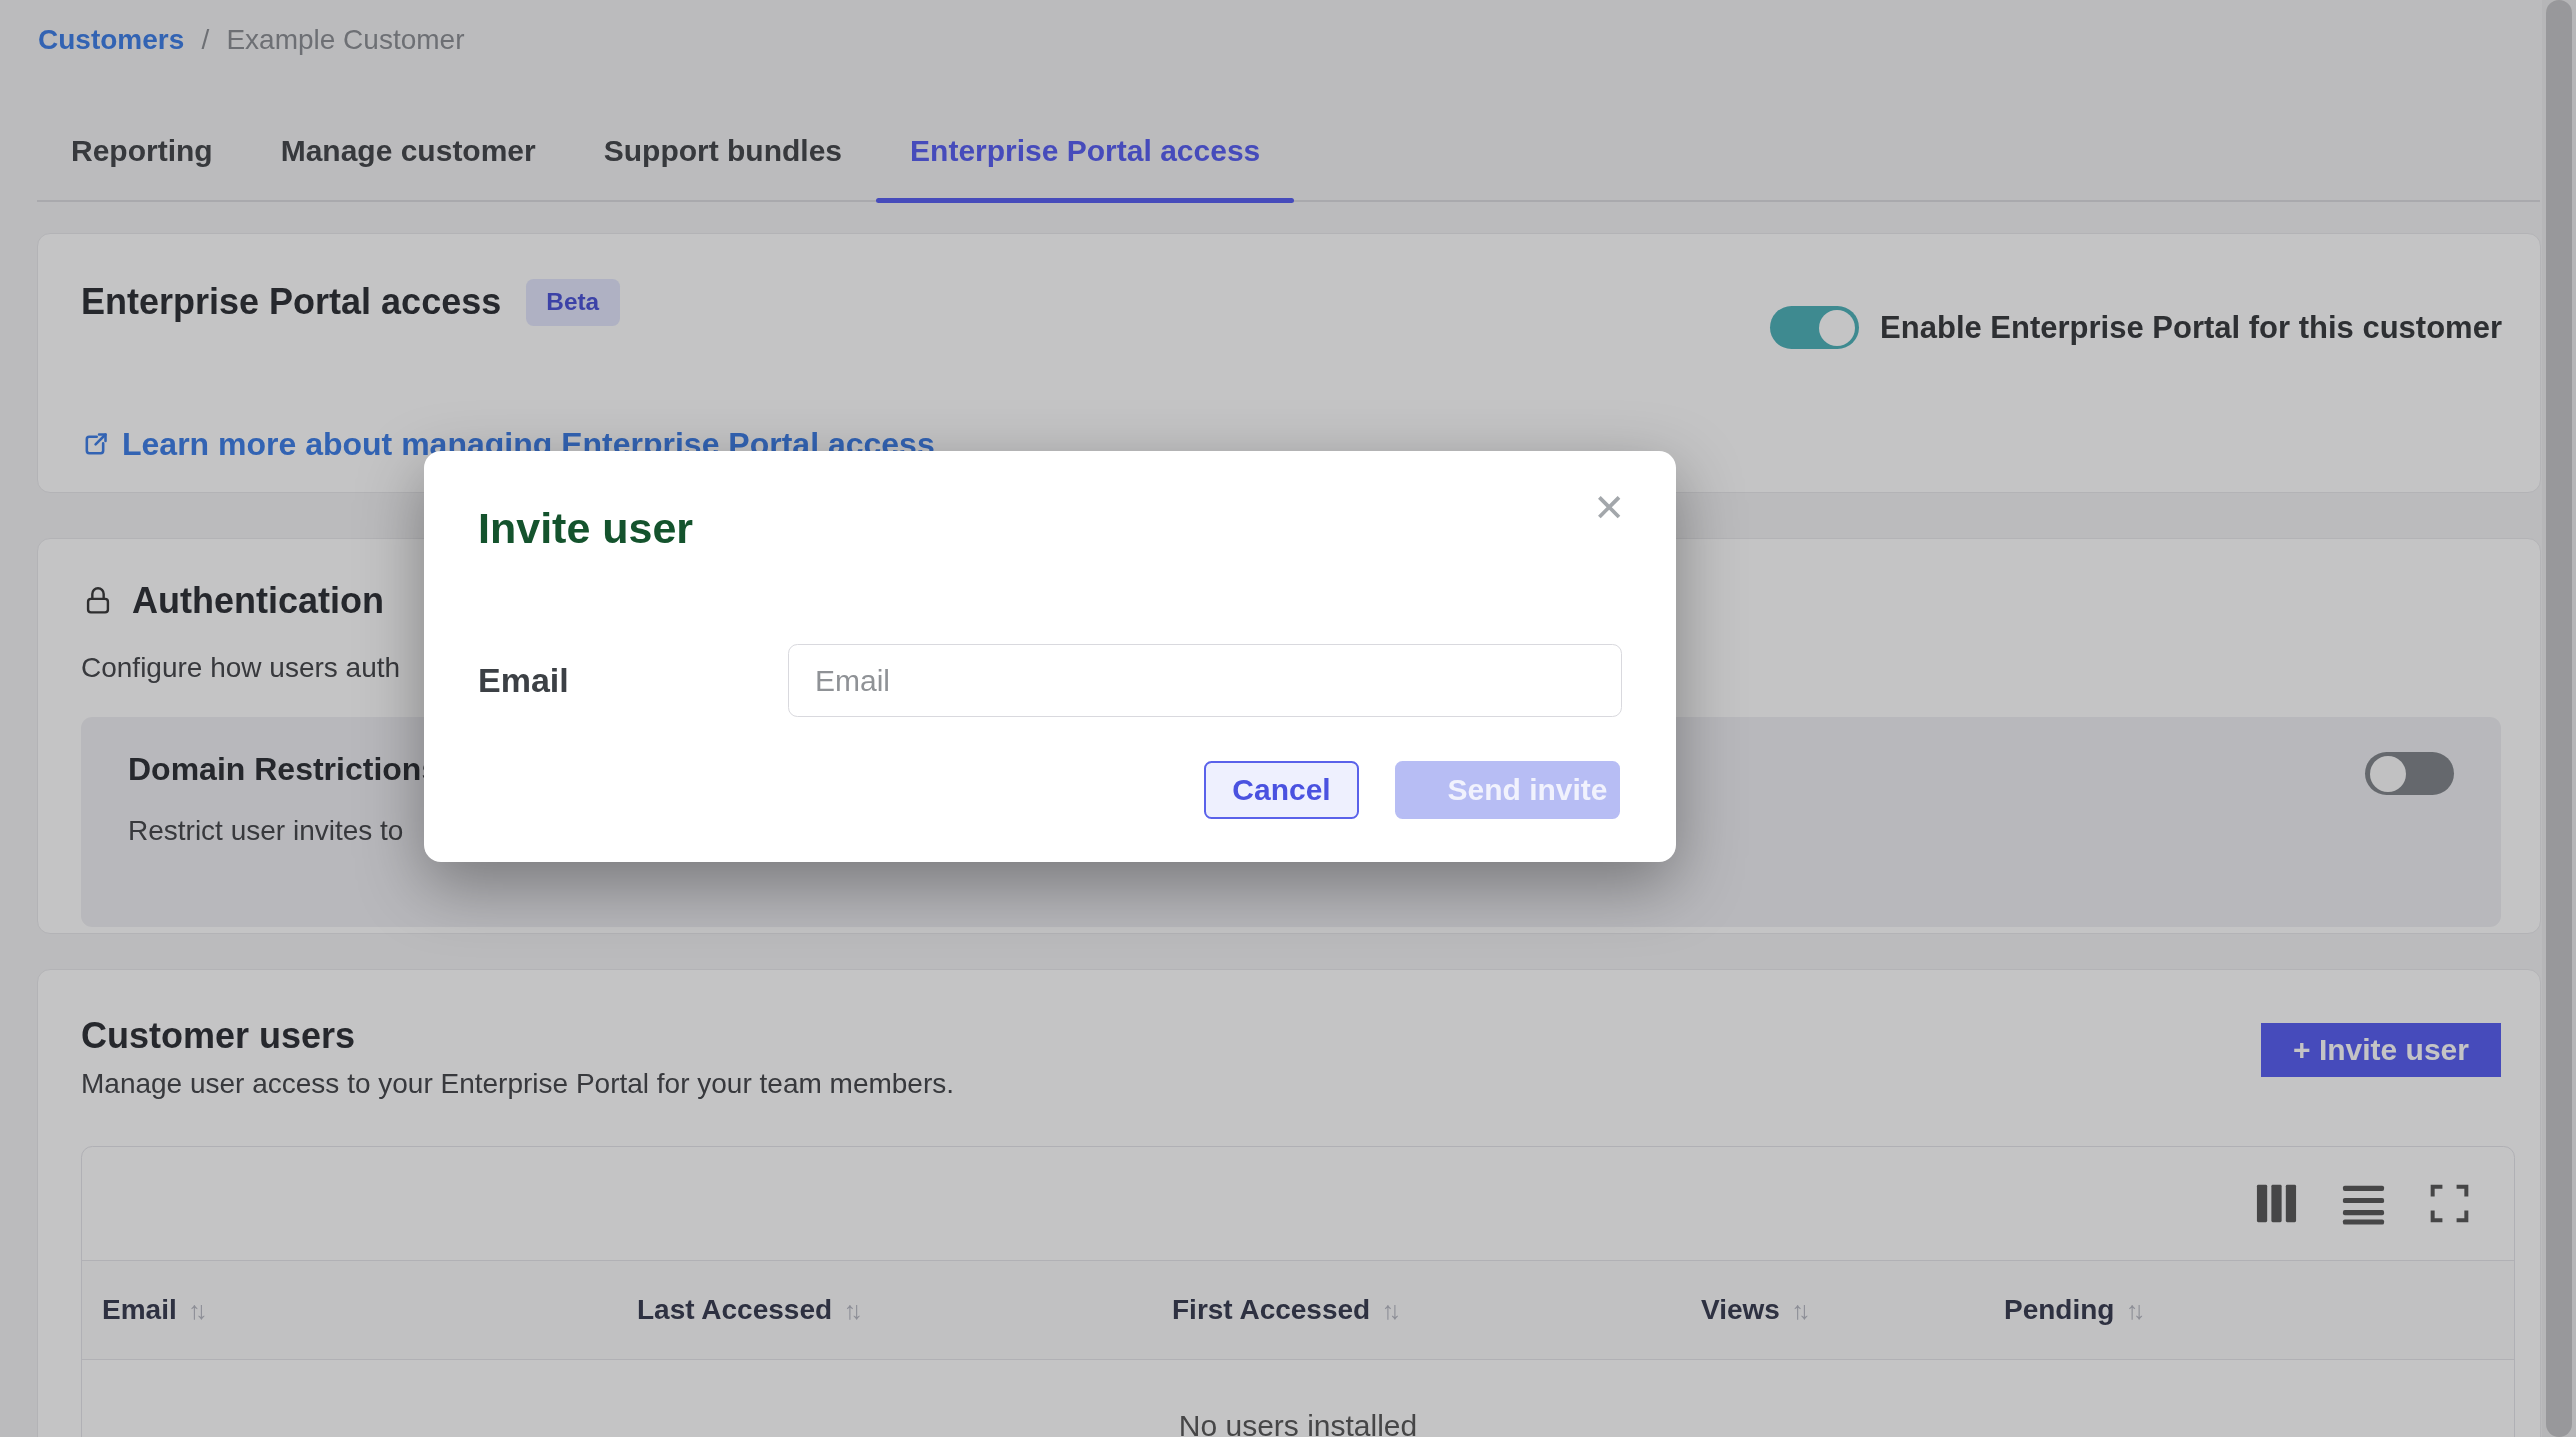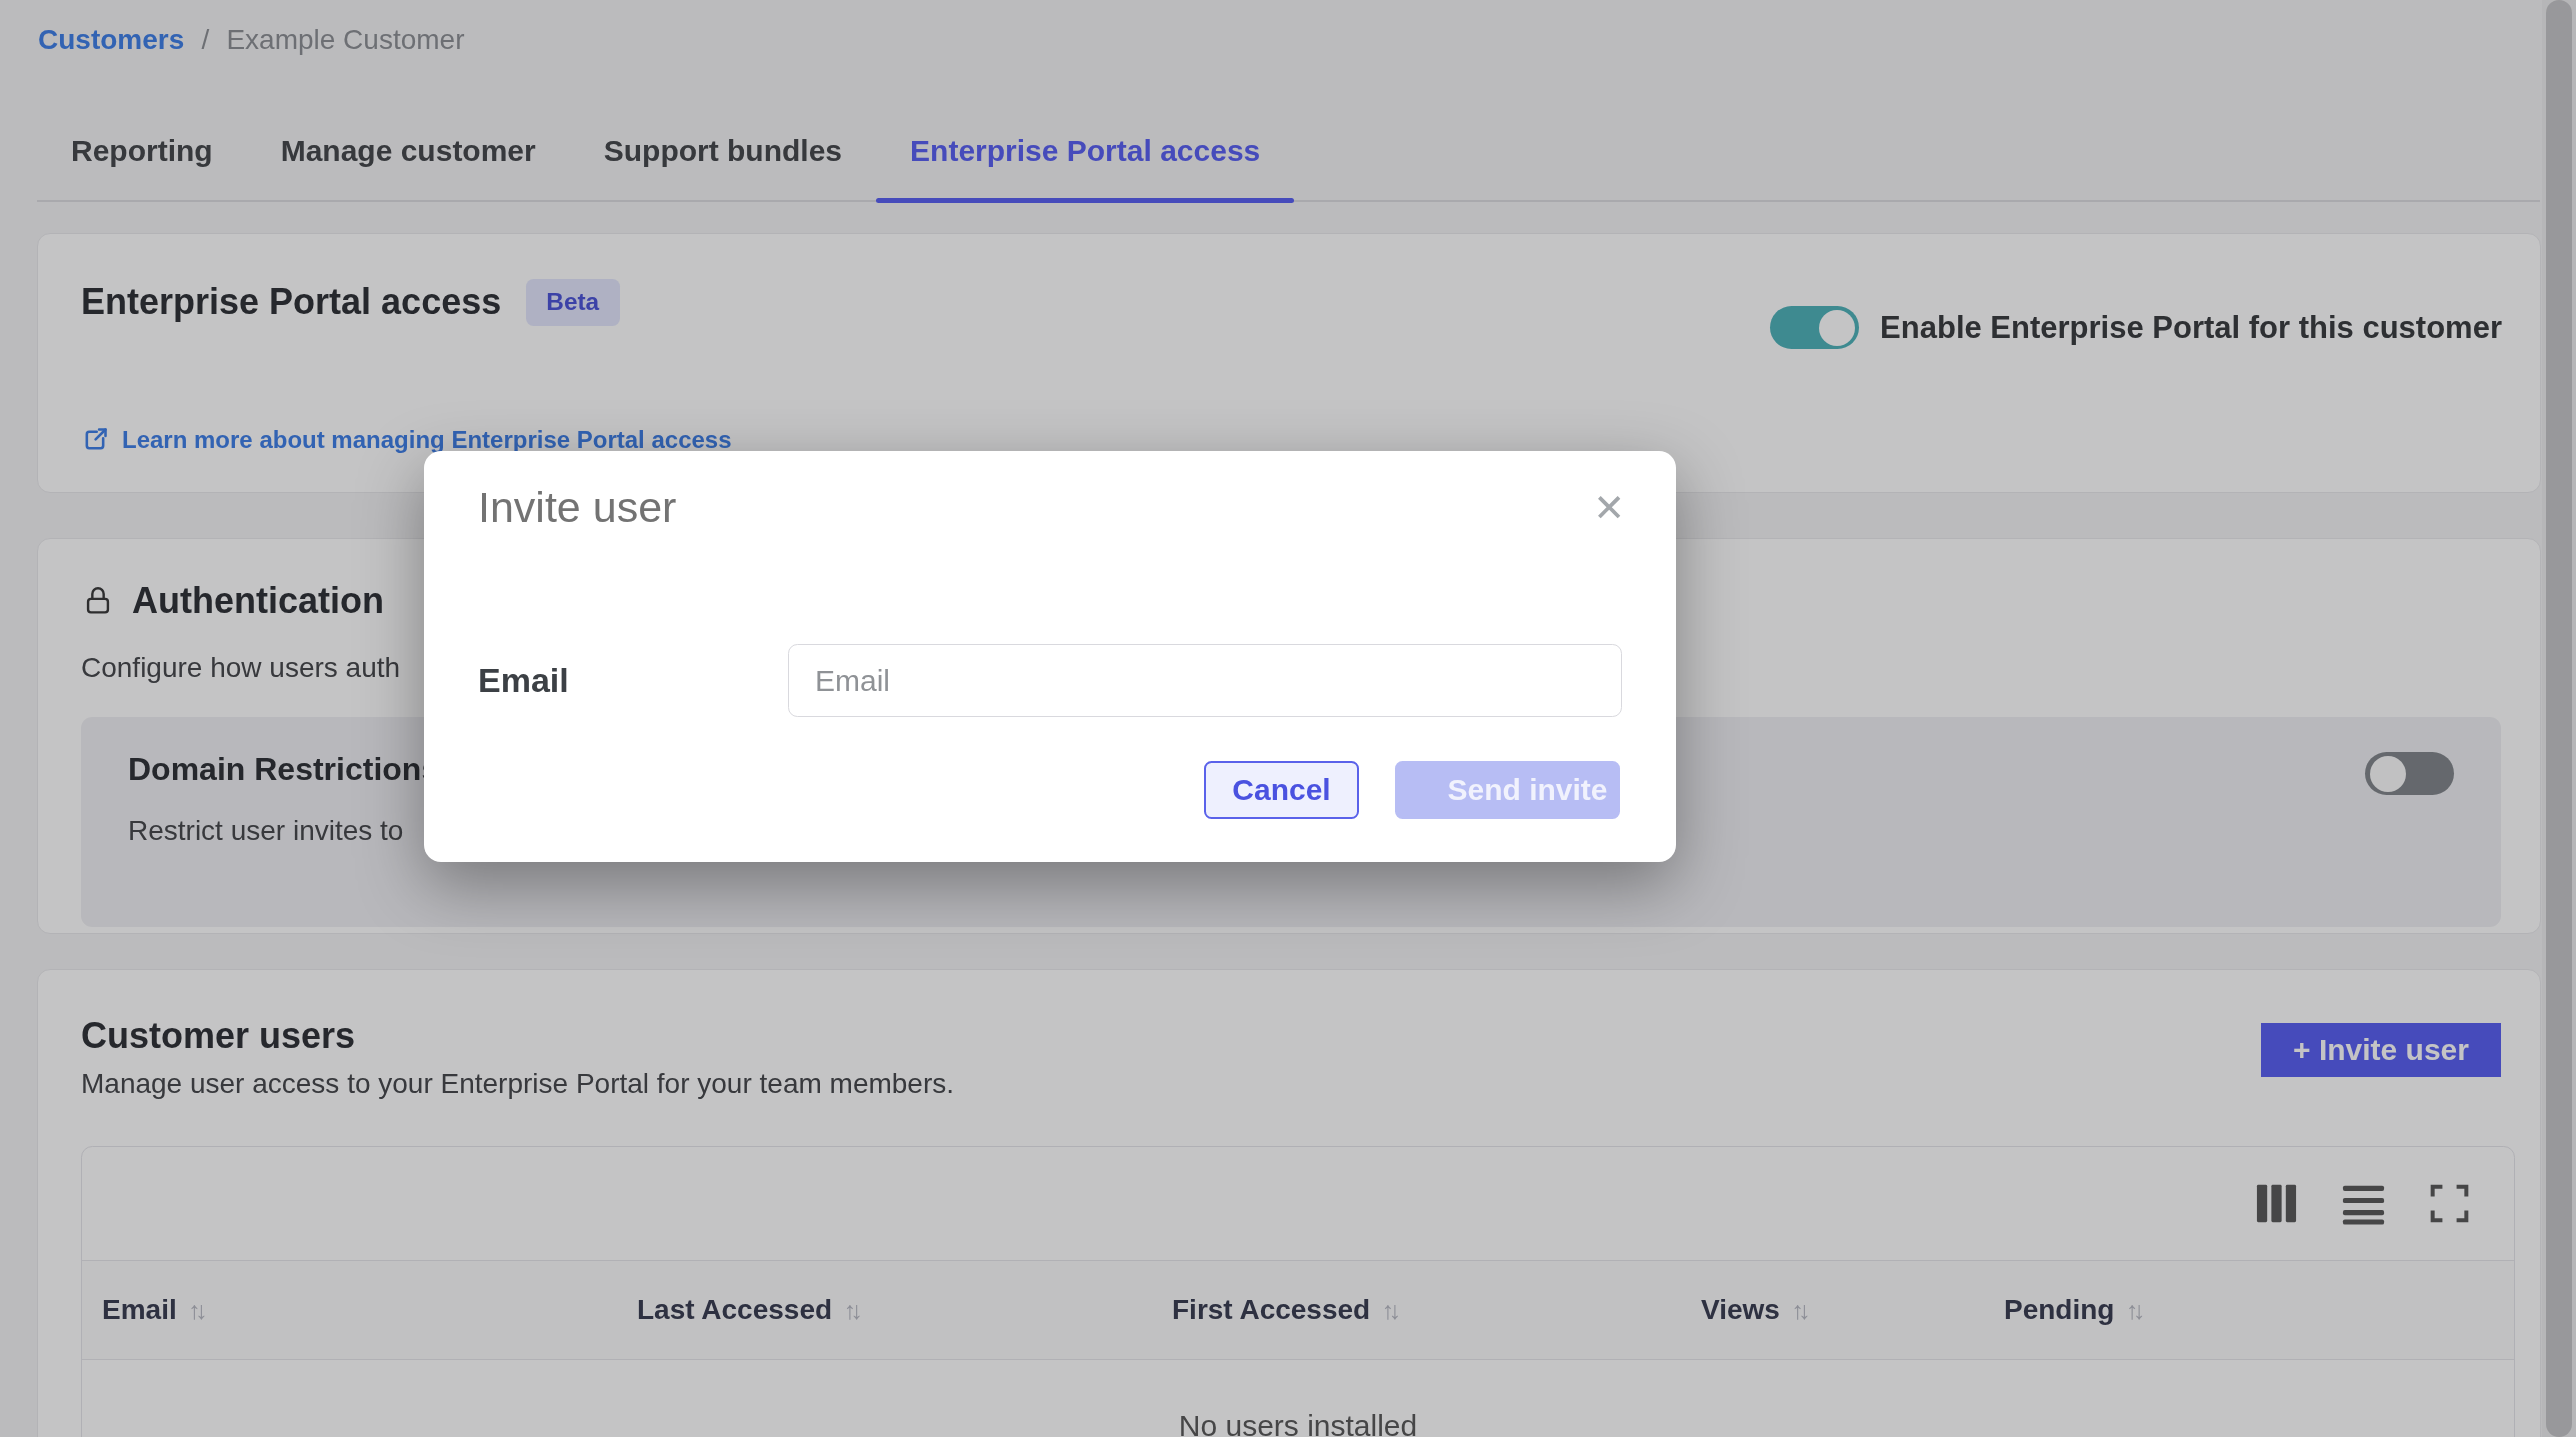--- a/index.html
+++ b/index.html
@@ -24,21 +24,21 @@
   .card2 { top:538px; height:396px; }
   .card3 { top:969px; height:601px; }
 
   .card-title { font-size:36px; font-weight:600; color:#303338; white-space:nowrap; }
   .card-desc { font-size:28px; color:#47494d; white-space:nowrap; }
 
   .title-row { position:absolute; left:43px; top:45px; display:flex; align-items:center; gap:24.4px; }
   .badge { background:#e4e7fd; color:#4d55d8; font-size:24.4px; font-weight:600; padding:9.4px 20.7px; border-radius:7.5px; }
 
   .card1 .card-desc { position:absolute; left:43px; top:115px; }
-  .learn-more { position:absolute; left:43px; top:192px; display:flex; align-items:center; gap:13px; color:#4080e8; font-size:24px; font-weight:600; cursor:pointer; white-space:nowrap; }
+  .learn-more { position:absolute; left:43px; top:192px; display:flex; align-items:center; gap:13px; color:#4080e8; font-size:32px; font-weight:600; cursor:pointer; white-space:nowrap; }
 
   .enable-row { position:absolute; right:38px; top:72px; display:flex; align-items:center; gap:20.7px; }
   .enable-label { font-size:31px; font-weight:600; color:#3a3d40; white-space:nowrap; }
 
   .toggle { width:89px; height:43px; border-radius:21.6px; position:relative; cursor:pointer; flex:none; }
   .toggle .knob { position:absolute; top:3.8px; width:36px; height:36px; border-radius:50%; background:#ffffff; }
   .toggle.on { background:#4fb3ba; } .toggle.on .knob { right:4.7px; }
   .toggle.off { background:#82878c; } .toggle.off .knob { left:4.7px; background:#fbfbfb; }
 
   
@@ -61,21 +61,21 @@
   .sort { color:#b7b9c2; font-size:25px; letter-spacing:-5.6px; padding-right:5.6px; }
   .empty-row { text-align:center; margin-top:49px; font-size:30px; color:#5a5a5a; }
 
   
   .scrollbar { position:absolute; right:0; top:0; width:34px; height:1437px; background:#ededee; z-index:5; }
   .scroll-thumb { position:absolute; left:3.8px; top:0; width:26px; height:1437px; background:#c6c6c8; border-radius:13px; }
 
   
   .overlay { position:absolute; inset:0; background:rgba(10,10,12,0.24); z-index:50; }
   .modal { position:absolute; left:424px; top:451px; width:1252px; height:411px; background:#ffffff; border-radius:17px; z-index:60; box-shadow:0 22.5px 66px rgba(0,0,0,0.35); }
-  .modal-title { position:absolute; left:54px; top:32px; font-size:43px; font-weight:400; color:#737373; }
+  .modal-title { position:absolute; left:54px; top:53px; font-size:43px; font-weight:700; color:#14532d; }
   .modal-close { position:absolute; right:51px; top:38px; font-size:38px; color:#a3a7ab; cursor:pointer; line-height:1; font-weight:400; }
   .modal-form { position:absolute; left:54px; right:54px; top:193px; display:flex; align-items:center; }
   .email-label { width:310px; font-size:34px; font-weight:600; color:#3c4045; }
   .email-input { flex:1; height:73px; border:1.4px solid #d9d9de; border-radius:9.4px; font-size:30px; color:#2b2e31; padding:0 26px; font-family:inherit; outline:none; }
   .email-input::placeholder { color:#8f9296; }
   .modal-buttons { position:absolute; right:56px; top:310px; display:flex; gap:36px; }
   .btn { border-radius:7.5px; font-size:30px; font-weight:700; font-family:inherit; cursor:pointer; }
   .btn-cancel { width:155px; height:58px; background:#eef0fe; color:#4a52e0; border:2.3px solid #5a62ea; }
   .btn-send { width:225px; height:58px; background:#b7bdf4; color:#f1f2fd; border:none;padding-left:40px; }
 

